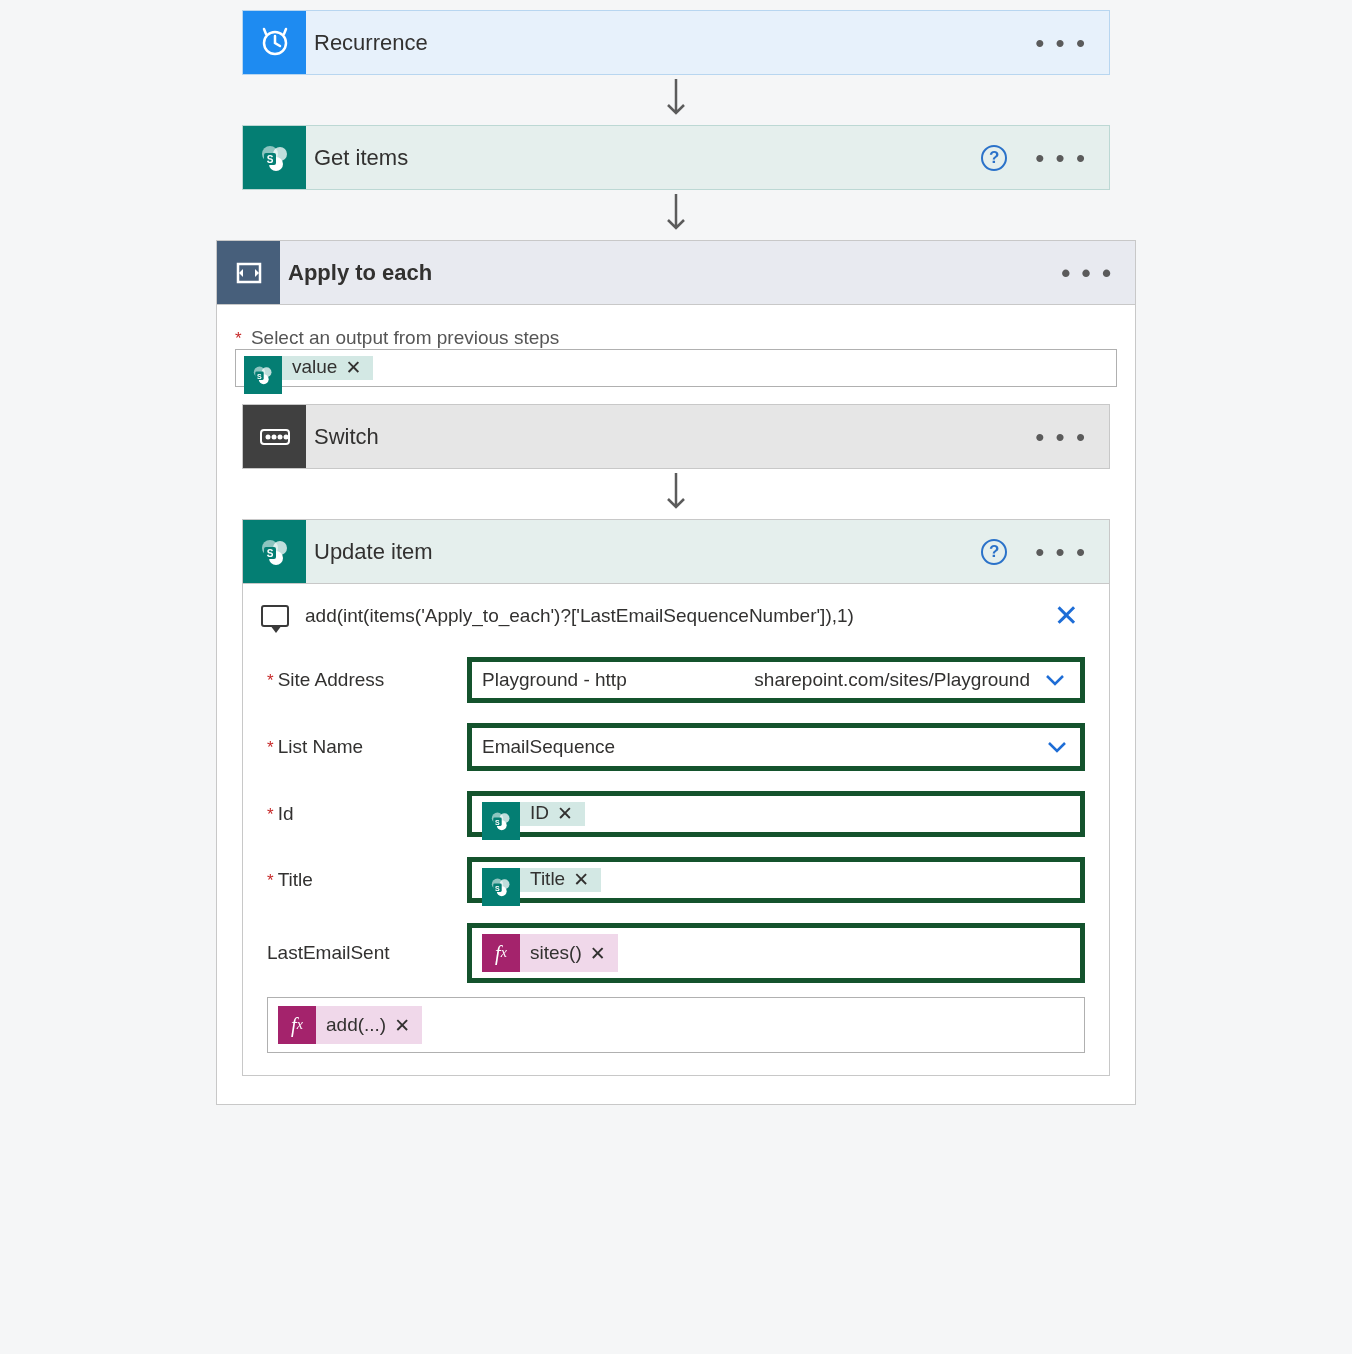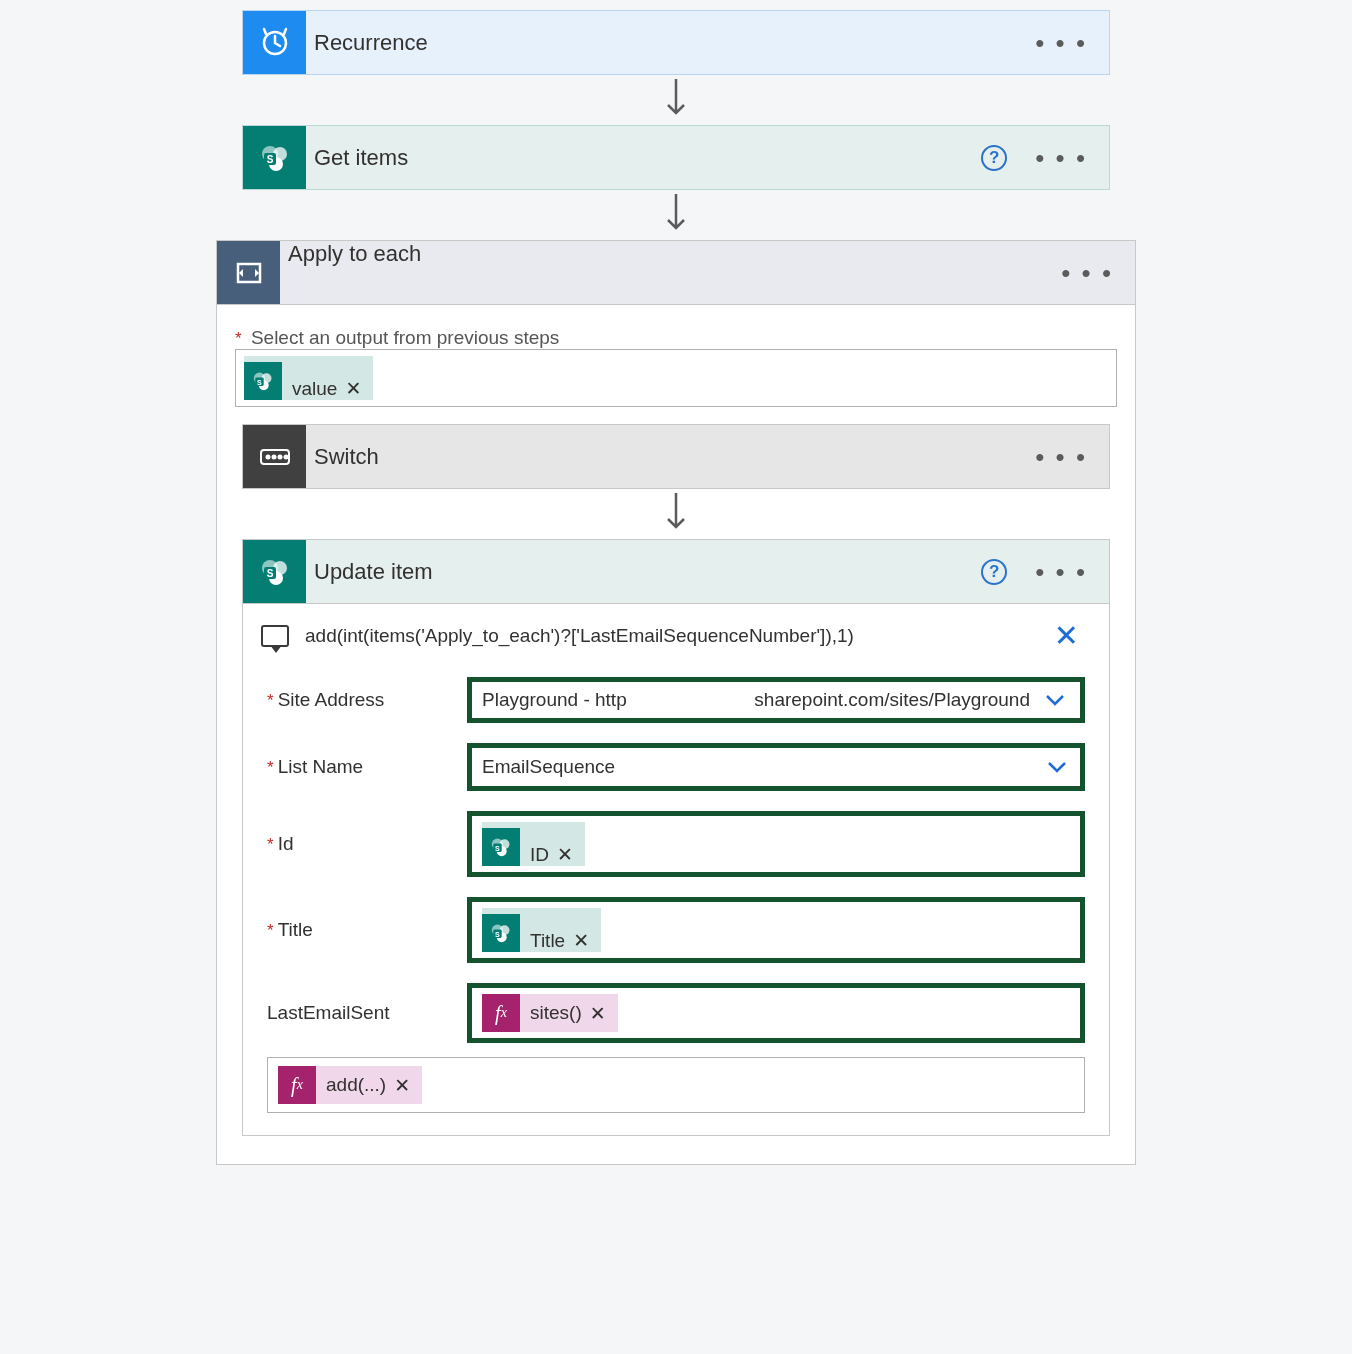--- a/index.html
+++ b/index.html
@@ -42,30 +42,30 @@
   }
   .more-dots { font-size:26px; letter-spacing:2px; color:#5b5b5b; cursor:pointer; line-height:0; padding:14px 0;}
   .connector-arrow {
     height:50px; display:flex; flex-direction:column; align-items:center; justify-content:center;
   }
   .connector-arrow svg { stroke:#5b5b5b; }
   .apply-container {
     width:920px; border:1px solid #c8c8c8; background:#fff;
     display:flex; flex-direction:column;
   }
-  .apply-header { display:flex; border-bottom:1px solid #c8c8c8; }
+  .apply-header { display:flex; align-items:center; border-bottom:1px solid #c8c8c8;font-weight:bold; }
   .apply-body { padding:22px 18px 28px 18px; display:flex; flex-direction:column; }
   .asterisk { color:#c62828; font-size:17px; margin-right:4px;}
   .field-label { font-size:19px; color:#555;}
   .param-box {
     width:100%; border:1px solid #b0b0b0; background:#fff;
     display:flex; align-items:center; padding:6px 8px;
   }
   .token {
-    display:inline-flex; align-items:flex-end; background:#d3e8e4; height:44px;
+    display:inline-flex; align-items:flex-start; background:#d3e8e4; height:24px;
     padding-right:12px; font-size:19px; color:#323130;
   }
   .token-icon {
     width:38px; height:38px; background:#047e73; display:flex; align-items:center; justify-content:center;
     margin-right:10px;
   }
   .token-fx {
     display:inline-flex; align-items:center; background:#f0d8ea; height:38px;
     padding-right:12px; font-size:19px; color:#323130;
   }

